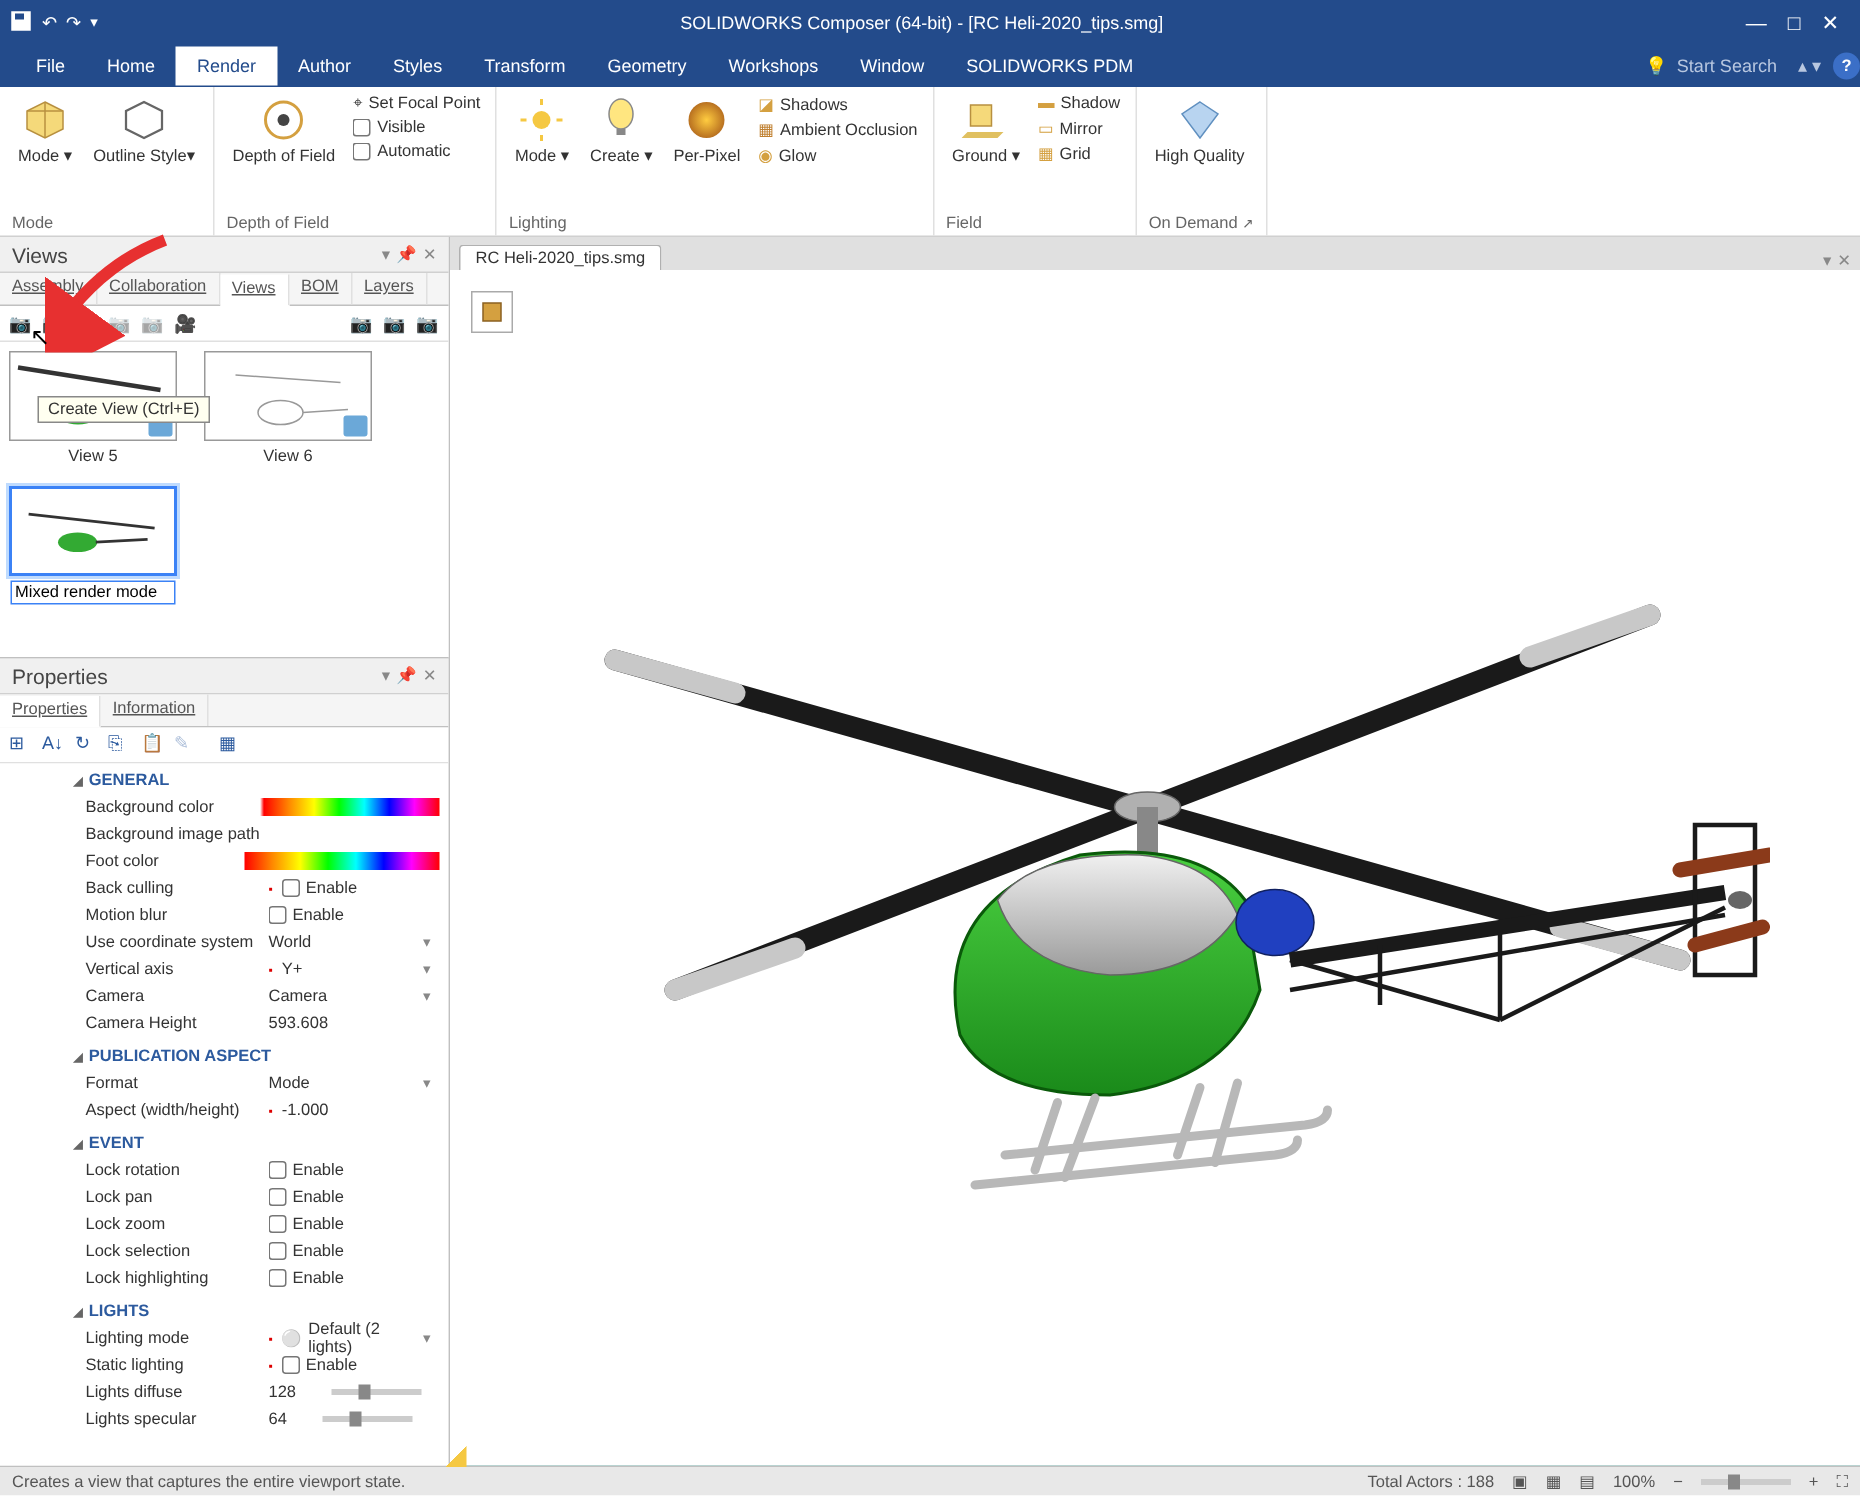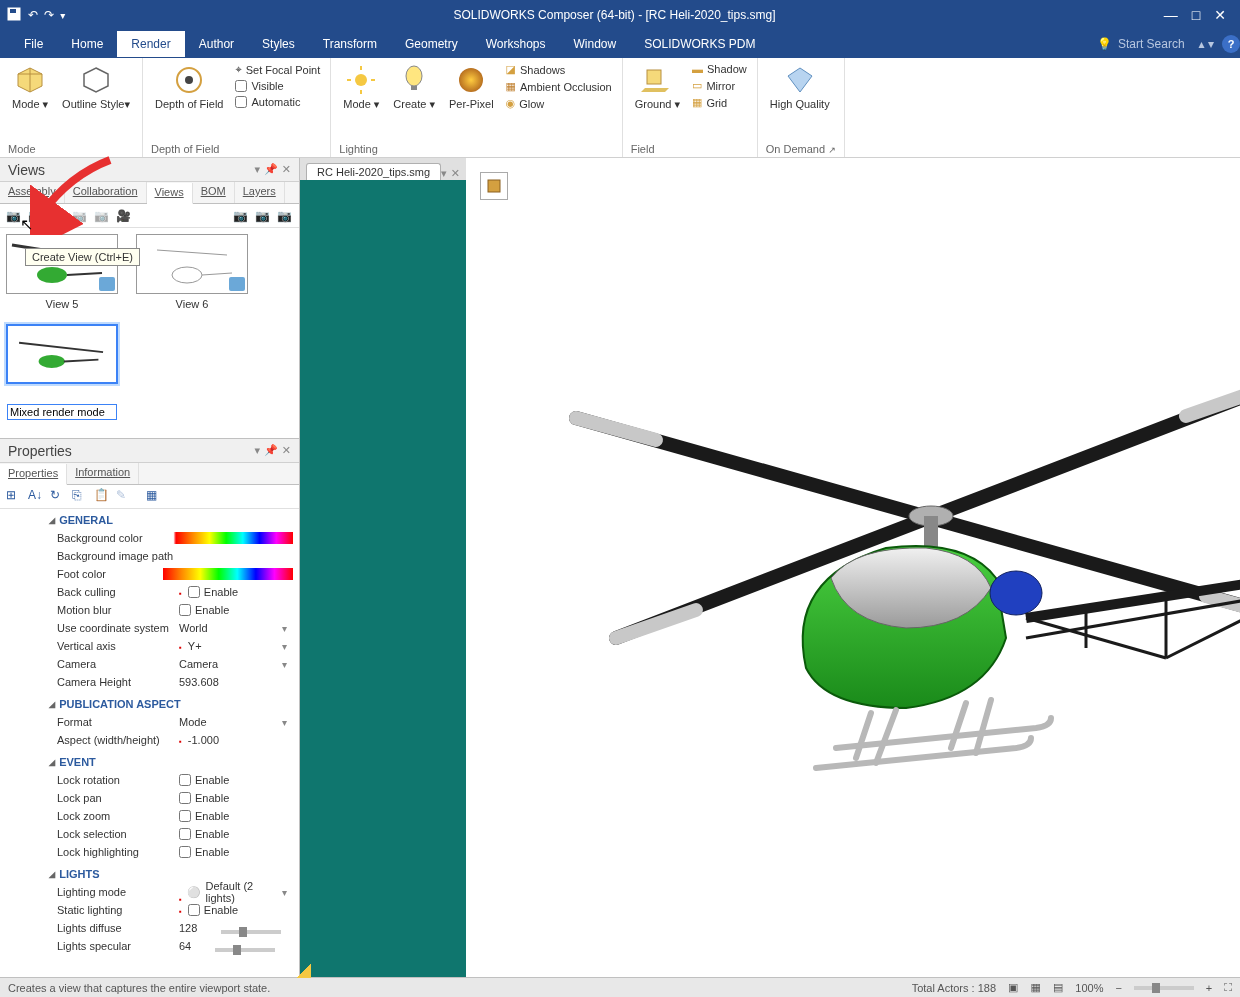--- a/index.html
+++ b/index.html
@@ -42,60 +42,60 @@
 .panel-tabs .ptab.active { background: #fff; border-bottom: 1px solid #fff; position: relative; top: 1px; }
 
 .views-toolbar { height: 24px; display: flex; align-items: center; gap: 2px; padding: 0 4px; border-bottom: 1px solid #e0e0e0; background:#fff; }
 .views-toolbar .tbtn { width: 20px; height: 20px; display:flex; align-items:center; justify-content:center; cursor:pointer; }
 .views-body { flex: 0 0 210px; overflow: auto; background: #fff; padding: 6px; position: relative; }
 .view-thumb-row { display: flex; gap: 18px; }
 .view-thumb { width: 112px; display: flex; flex-direction: column; align-items: center; }
 .view-thumb .thumb-box { width: 112px; height: 60px; border: 1px solid #999; background: #fff; position: relative; }
 .view-thumb .thumb-box.selected { border: 2px solid #3b82f6; box-shadow:0 0 0 2px #bfdbfe; }
 .view-thumb .thumb-label { font-size: 11px; margin-top: 4px; }
-.view-thumb input.rename { width: 110px; font-size: 11px; margin-top: 20px; border:1px solid #3b82f6; padding:1px 2px; }
+.view-thumb input.rename { width: 110px; font-size: 11px; margin-top: 3px; border:1px solid #3b82f6; padding:1px 2px; }
 .cam-badge { position:absolute; right:2px; bottom:2px; width:16px; height:14px; background:#6ba8d8; border-radius:2px; }
 
 
 .props-panel { flex: 1; display: flex; flex-direction: column; border-top: 1px solid #c0c0c0; overflow:hidden;}
 .props-toolbar { height: 24px; display: flex; align-items: center; gap: 4px; padding: 0 6px; border-bottom: 1px solid #e0e0e0; background:#fff;}
 .props-toolbar .tbtn { width:18px; height:18px; color:#2c5a9e; font-size:12px; cursor:pointer; }
 .props-body { flex: 1; overflow-y: auto; background: #fff; font-size: 11px; padding-left: 43px; }
 .prop-section { padding: 2px 6px; }
 .prop-section-hdr { color: #2c5a9e; font-weight: bold; padding: 3px 0; font-size: 11px; display:flex; align-items:center; gap:4px;}
 .prop-section-hdr::before { content:"◢"; font-size:8px; color:#666; transform:rotate(0deg);}
 .prop-row { display: flex; align-items: center; height: 18px; }
 .prop-row .plabel { width: 130px; padding-left: 8px; color: #333; }
-.prop-row .pval { flex: 1; display:flex; align-items:flex-end; gap:4px; }
+.prop-row .pval { flex: 1; display:flex; align-items:center; gap:4px; }
 .prop-row .pval input[type=checkbox]{ width:12px; height:12px;}
 .prop-row .dropdown { flex:1; display:flex; justify-content:space-between; align-items:center; padding-right:6px;}
 .prop-row .dropdown::after { content:"▾"; color:#888; font-size:10px;}
 .color-swatch { width: 130px; height: 12px; background: linear-gradient(90deg, #ff0000, #ff8800, #ffff00, #00ff00, #00ffff, #0000ff, #ff00ff, #ff0000); }
 .color-swatch.white-start { background: linear-gradient(90deg, #fff 0%, #fff 8%, #ff0000 10%, #ff8800, #ffff00, #00ff00, #00ffff, #0000ff, #ff00ff, #ff0000); }
 .red-dot::before { content:"▪"; color:#d00; font-size:8px; margin-right:2px; }
 .slider { width:60px; height:4px; background:#ccc; position:relative; }
 .slider::after { content:""; position:absolute; width:8px; height:10px; background:#888; top:-3px; left:30%; }
 
 
-.viewport-area { flex: 1; display: flex; flex-direction: row; background: #0f766e; }
+.viewport-area { flex: 1; display: flex; flex-direction: column; background: #0f766e; }
 .doc-tabs { height: 22px; background: #e0e0e0; display: flex; align-items: flex-end; padding-left: 6px; }
 .doc-tab { background: #fff; border: 1px solid #b0b0b0; border-bottom: none; padding: 2px 10px; font-size: 11px; border-radius: 3px 3px 0 0; }
 .doc-tabs .doc-tools { margin-left:auto; padding-right:6px; color:#888; font-size:11px; display:flex; gap:4px;}
 .viewport { flex: 1; background: #fff; position: relative; overflow:hidden;}
 .vp-icon-box { position:absolute; top:14px; left:14px; width:28px; height:28px; border:1px solid #aaa; display:flex; align-items:center; justify-content:center; }
 .vp-icon-box svg { width:18px; height:18px; }
 .heli { position:absolute; top:220px; left:60px; width:820px; height:400px; }
 
 
 .statusbar { height: 20px; background: #e8e8e8; border-top: 1px solid #c0c0c0; display: flex; align-items: center; padding: 0 8px; font-size: 11px; color: #555; }
 .statusbar .right { margin-left: auto; display: flex; gap: 12px; align-items:center;}
 .statusbar .si { display:flex; align-items:center; gap:4px; }
 
 
-.tooltip { position:absolute; top: 248px; left: 25px; background:#fffff0; border:1px solid #888; padding:2px 6px; font-size:11px; z-index:50; }
+.tooltip { position:absolute; top: 264px; left: 25px; background:#fffff0; border:1px solid #888; padding:2px 6px; font-size:11px; z-index:50; }
 
 
 .red-arrow { position:absolute; top:155px; left:30px; z-index:40; pointer-events:none;}
 
 .cursor-arrow { position:absolute; top:215px; left:20px; font-size:16px; color:#000; z-index:45; pointer-events:none;}
 .resize-corner { position:absolute; bottom:19px; left:297px; width:14px; height:14px; background:linear-gradient(135deg, transparent 50%, #f5c842 50%);}
 </style>
 </head>
 <body>
 

